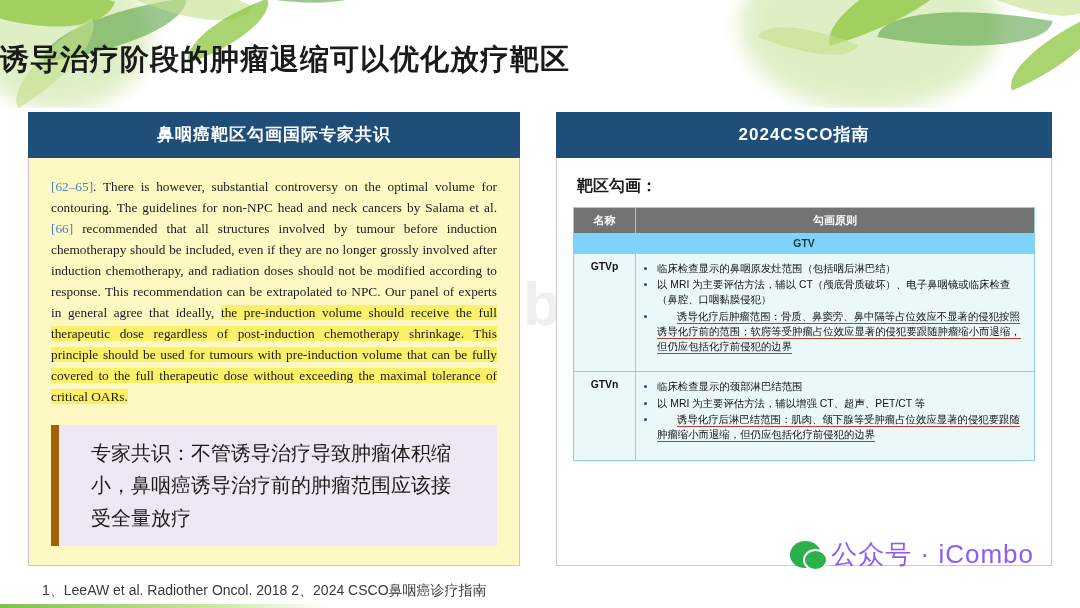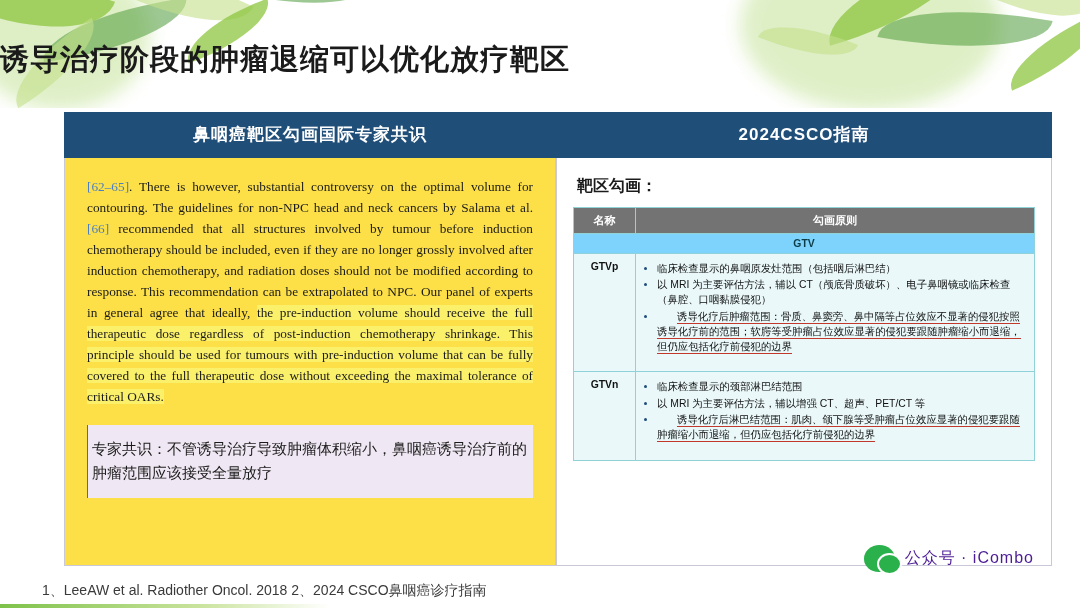--- a/index.html
+++ b/index.html
@@ -70,45 +70,45 @@
     background: #1f4e79;
     color: #ffffff;
     text-align: center;
     font-size: 17px;
     font-weight: bold;
     padding: 11px 0 12px 0;
     letter-spacing: 1px;
   }
 
   
-  #left-panel { left: 28px; top: 112px; width: 492px; margin-left: 36px; }
+  #left-panel { left: 28px; top: 112px; width: 492px; }
   #left-panel .panel-body {
-    background: #fde047;
+    background: #fef9c3;
     border: 1px solid #c8c8d8;
     border-top: none;
     padding: 18px 22px 16px 22px;
     height: 408px;
   }
   .para {
     font-family: "Liberation Serif", serif;
     font-size: 13.3px;
     line-height: 1.58;
     color: #1b1b1b;
     text-align: justify;
     margin: 0;
   }
   .ref-link { color: #4b7fc4; }
   .hl { background: #fbf06a; }
   .consensus {
     margin-top: 18px;
     background: #efe7f3;
-    border-left: 1px solid #a16207;
-    padding: 12px 4px;
+    border-left: 8px solid #a16207;
+    padding: 12px 32px;
     font-family: "Liberation Serif", serif;
-    font-size: 15px;
+    font-size: 20px;
     line-height: 1.62;
     color: #1b1b1b;
   }
 
   
   #right-panel { left: 556px; top: 112px; width: 496px; }
   #right-panel .panel-body {
     background: #ffffff;
     border: 1px solid #c8c8d8;
     border-top: none;
@@ -191,22 +191,22 @@
   .wechat-icon::after {
     content: "";
     position: absolute;
     right: -7px; bottom: -3px;
     width: 21px; height: 18px;
     background: #2bb14c;
     border-radius: 50%;
     border: 2px solid #ffffff;
   }
   .wechat-text {
-    font-size: 16px;
-    color: #4c1d95;
+    font-size: 26px;
+    color: #8b5cf6;
     letter-spacing: 1px;
   }
 
   
   .bottom-bar {
     position: absolute;
     left: 0; bottom: 0;
     width: 330px; height: 4px;
     background: linear-gradient(90deg,#7ec24a,#c9e39c 60%,#ffffff);
     z-index: 4;

